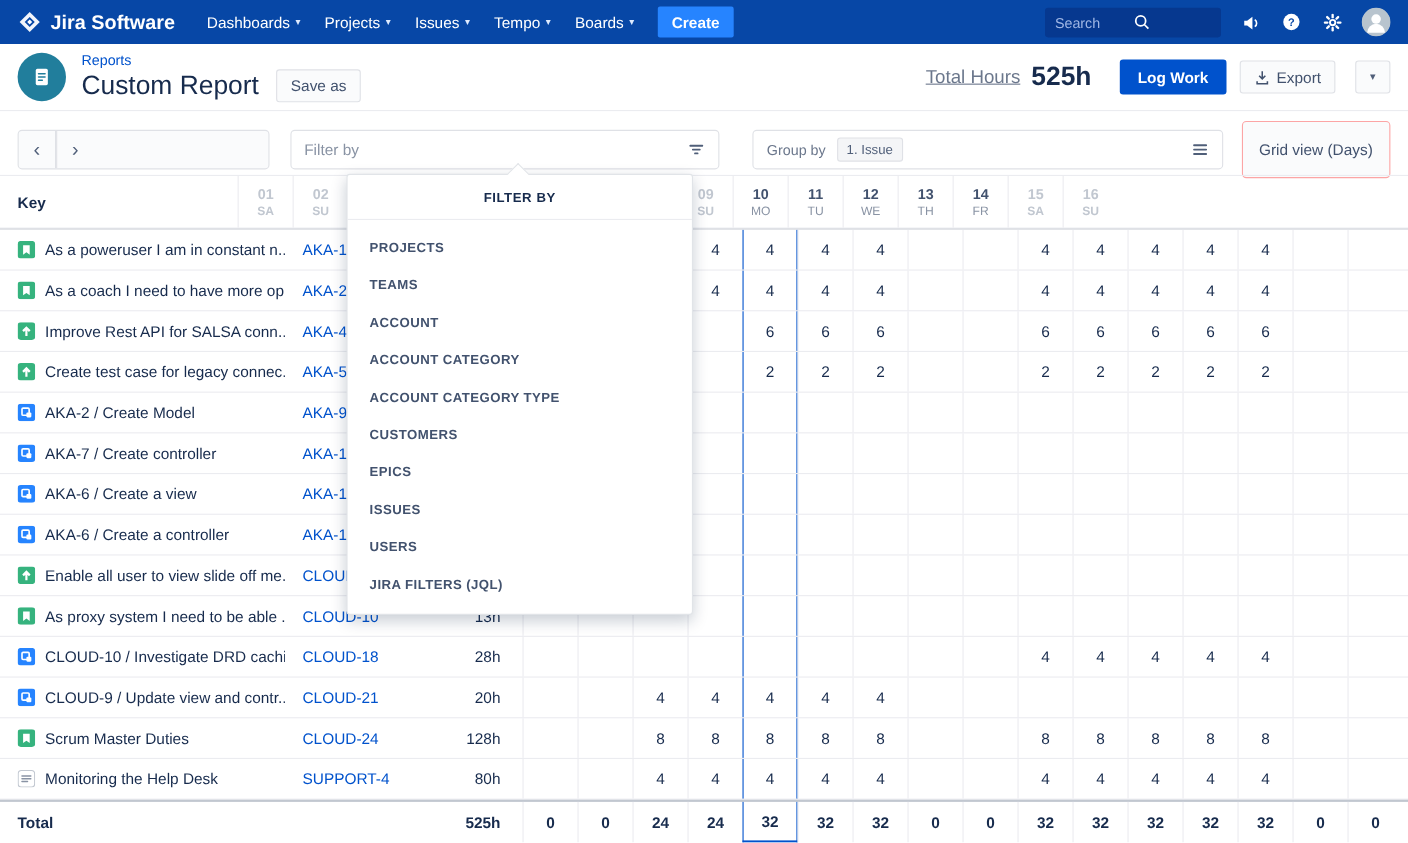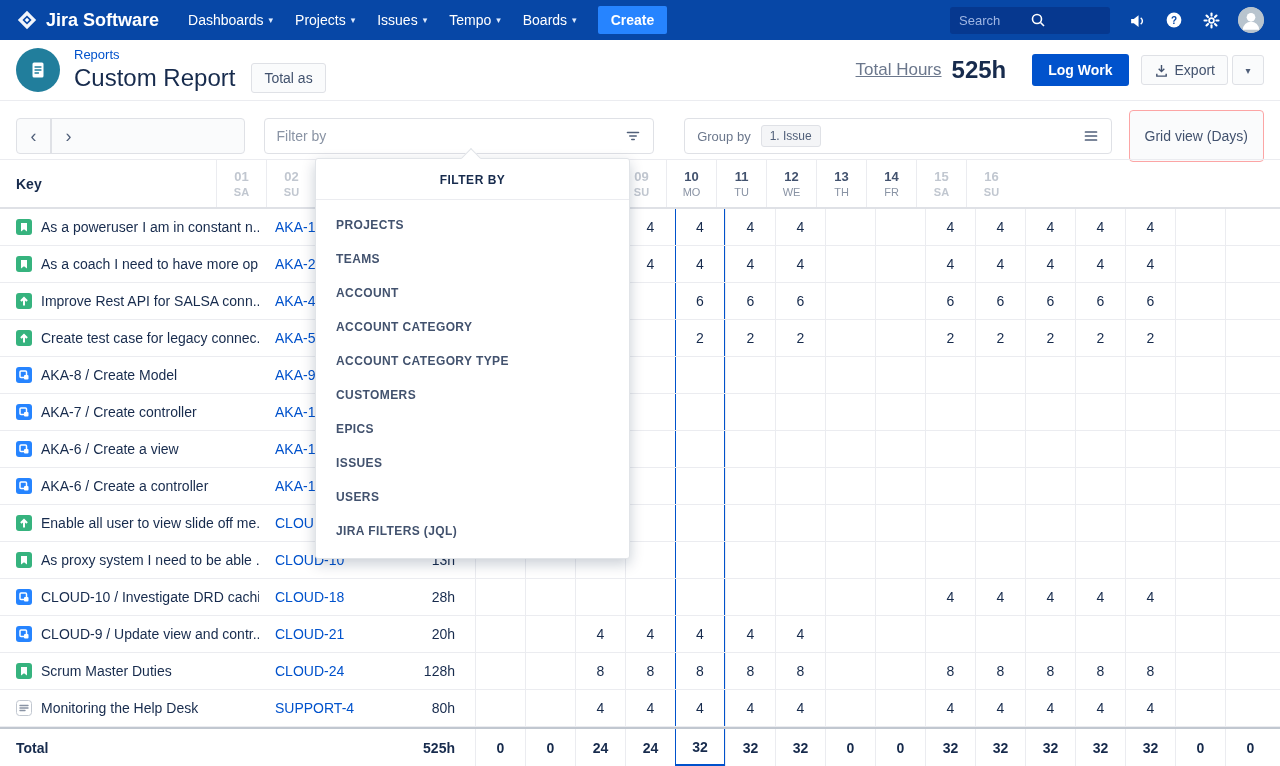--- a/index.html
+++ b/index.html
@@ -23,21 +23,21 @@
   .page-header { height:61px; border-bottom:1px solid #EBECF0; display:flex; align-items:center; padding:0 16px; }
   .report-circle { width:44px; height:44px; border-radius:50%; background:#217E9C; display:flex; align-items:center; justify-content:center; margin-right:14px; flex-shrink:0; }
   .title-block .crumb { color:#0052CC; font-size:13px; margin-bottom:1px; cursor:pointer; }
   .title-row { display:flex; align-items:center; gap:16px; }
   .page-title { font-size:24px; color:#172B4D; }
   .btn-subtle { background:#FAFBFC; border:1px solid #DFE1E6; border-radius:3px; color:#42526E; font-size:14px; padding:6px 12px; cursor:pointer; display:flex; align-items:center; gap:6px; }
   .hdr-right { margin-left:auto; display:flex; align-items:center; }
   .total-hours-label { font-size:17px; color:#6B778C; margin-right:10px;text-decoration:underline; }
   .total-hours-value { font-size:24px; font-weight:bold; color:#172B4D; margin-right:26px; }
   .btn-primary { background:#0052CC; color:#fff; border:none; border-radius:3px; font-size:14px; font-weight:bold; padding:8px 16px; cursor:pointer; margin-right:12px; }
-  .export-group { display:flex; gap:4px;justify-content:center; }
+  .export-group { display:flex; gap:18px;justify-content:center; }
   .caret-btn { width:32px; justify-content:center; }
 
   
   .toolbar { display:flex; align-items:center; padding:17px 16px 5px; height:58px; }
   .date-nav { width:230px; height:36px; border:1px solid #DFE1E6; border-radius:4px; background:#FAFBFC; display:flex; align-items:stretch; overflow:hidden; }
   .dn-btn { width:34px; display:flex; align-items:center; justify-content:center; color:#505F79; font-size:18px; cursor:pointer; }
   .dn-btn.l { border-right:1px solid #DFE1E6; }
   .dn-btn.r { border-left:1px solid #DFE1E6; }
   .dn-label { flex:1; display:flex; align-items:center; gap:8px; padding:0 11px; font-size:14px; color:#253858; cursor:pointer; white-space:nowrap; }
   .filter-input { width:393px; height:36px; margin-left:19px; border:1px solid #DFE1E6; border-radius:4px; background:#fff; display:flex; align-items:center; padding:0 12px; cursor:text; }
@@ -168,21 +168,21 @@
   <div class="report-circle">
     <svg width="20" height="20" viewBox="0 0 20 20">
         <rect x="4.5" y="2.5" width="11" height="15" rx="1.5" fill="#fff"></rect>
         <path d="M7 7h6M7 10h6M7 13h3.5" stroke="#217E9C" stroke-width="1.3" stroke-linecap="round"></path>
       </svg>
   </div>
   <div class="title-block">
     <div class="crumb">Reports</div>
     <div class="title-row">
       <span class="page-title">Custom Report</span>
-      <button class="btn-subtle">Total as</button>
+      <button class="btn-subtle">Save as</button>
     </div>
   </div>
   <div class="hdr-right">
     <span class="total-hours-label">Total Hours</span>
     <span class="total-hours-value">525h</span>
     <button class="btn-primary">Log Work</button>
     <div class="export-group">
       <button class="btn-subtle">
         <span style="display:flex">
           <svg width="15" height="15" viewBox="0 0 16 16">
@@ -425,21 +425,21 @@
       </div>
       <div class="trow">
         <div class="cell-issue">
           <span class="type-icon">
             <svg width="16" height="16" viewBox="0 0 16 16">
               <rect width="16" height="16" rx="3" fill="#2684FF"></rect>
               <rect x="4" y="4" width="6.5" height="6.5" rx="1" fill="none" stroke="#fff" stroke-width="1.5"></rect>
               <rect x="8" y="8" width="4.5" height="4.5" rx="1" fill="#fff"></rect>
             </svg>
           </span>
-          <span>AKA-8 / Create Model</span>
+          <span>AKA-2 / Create Model</span>
         </div>
         <div class="cell-key">
           <a class="key-link">AKA-9</a>
         </div>
         <div class="cell-hours"></div>
         <div class="cell-day"></div>
         <div class="cell-day"></div>
         <div class="cell-day"></div>
         <div class="cell-day"></div>
         <div class="cell-day today"></div>

